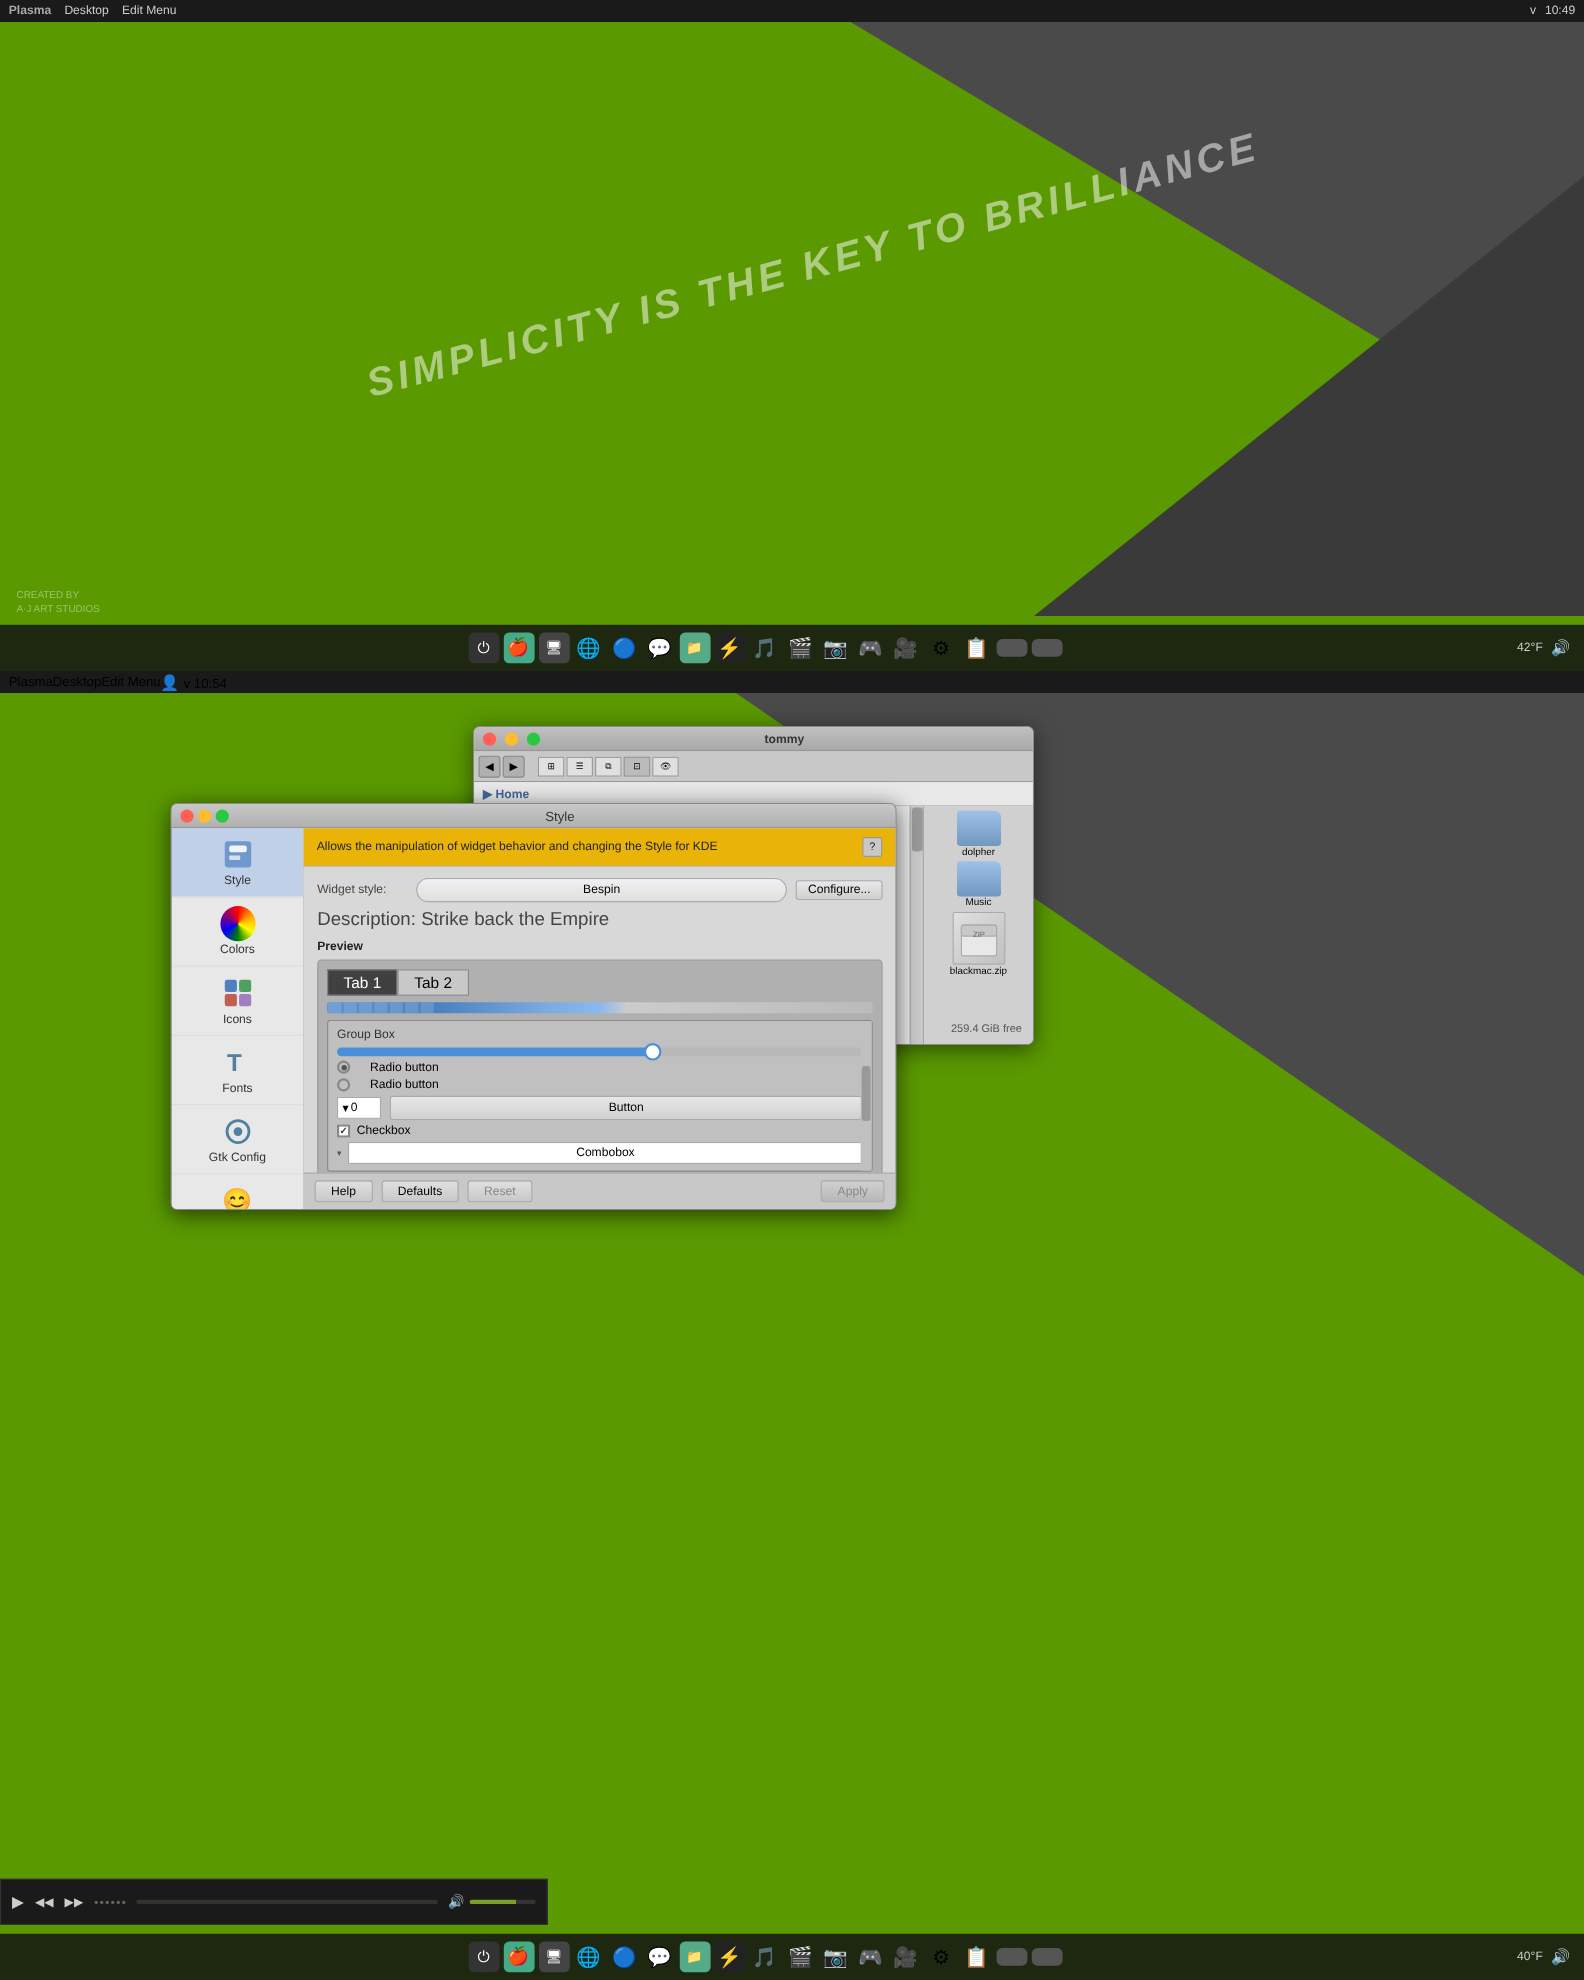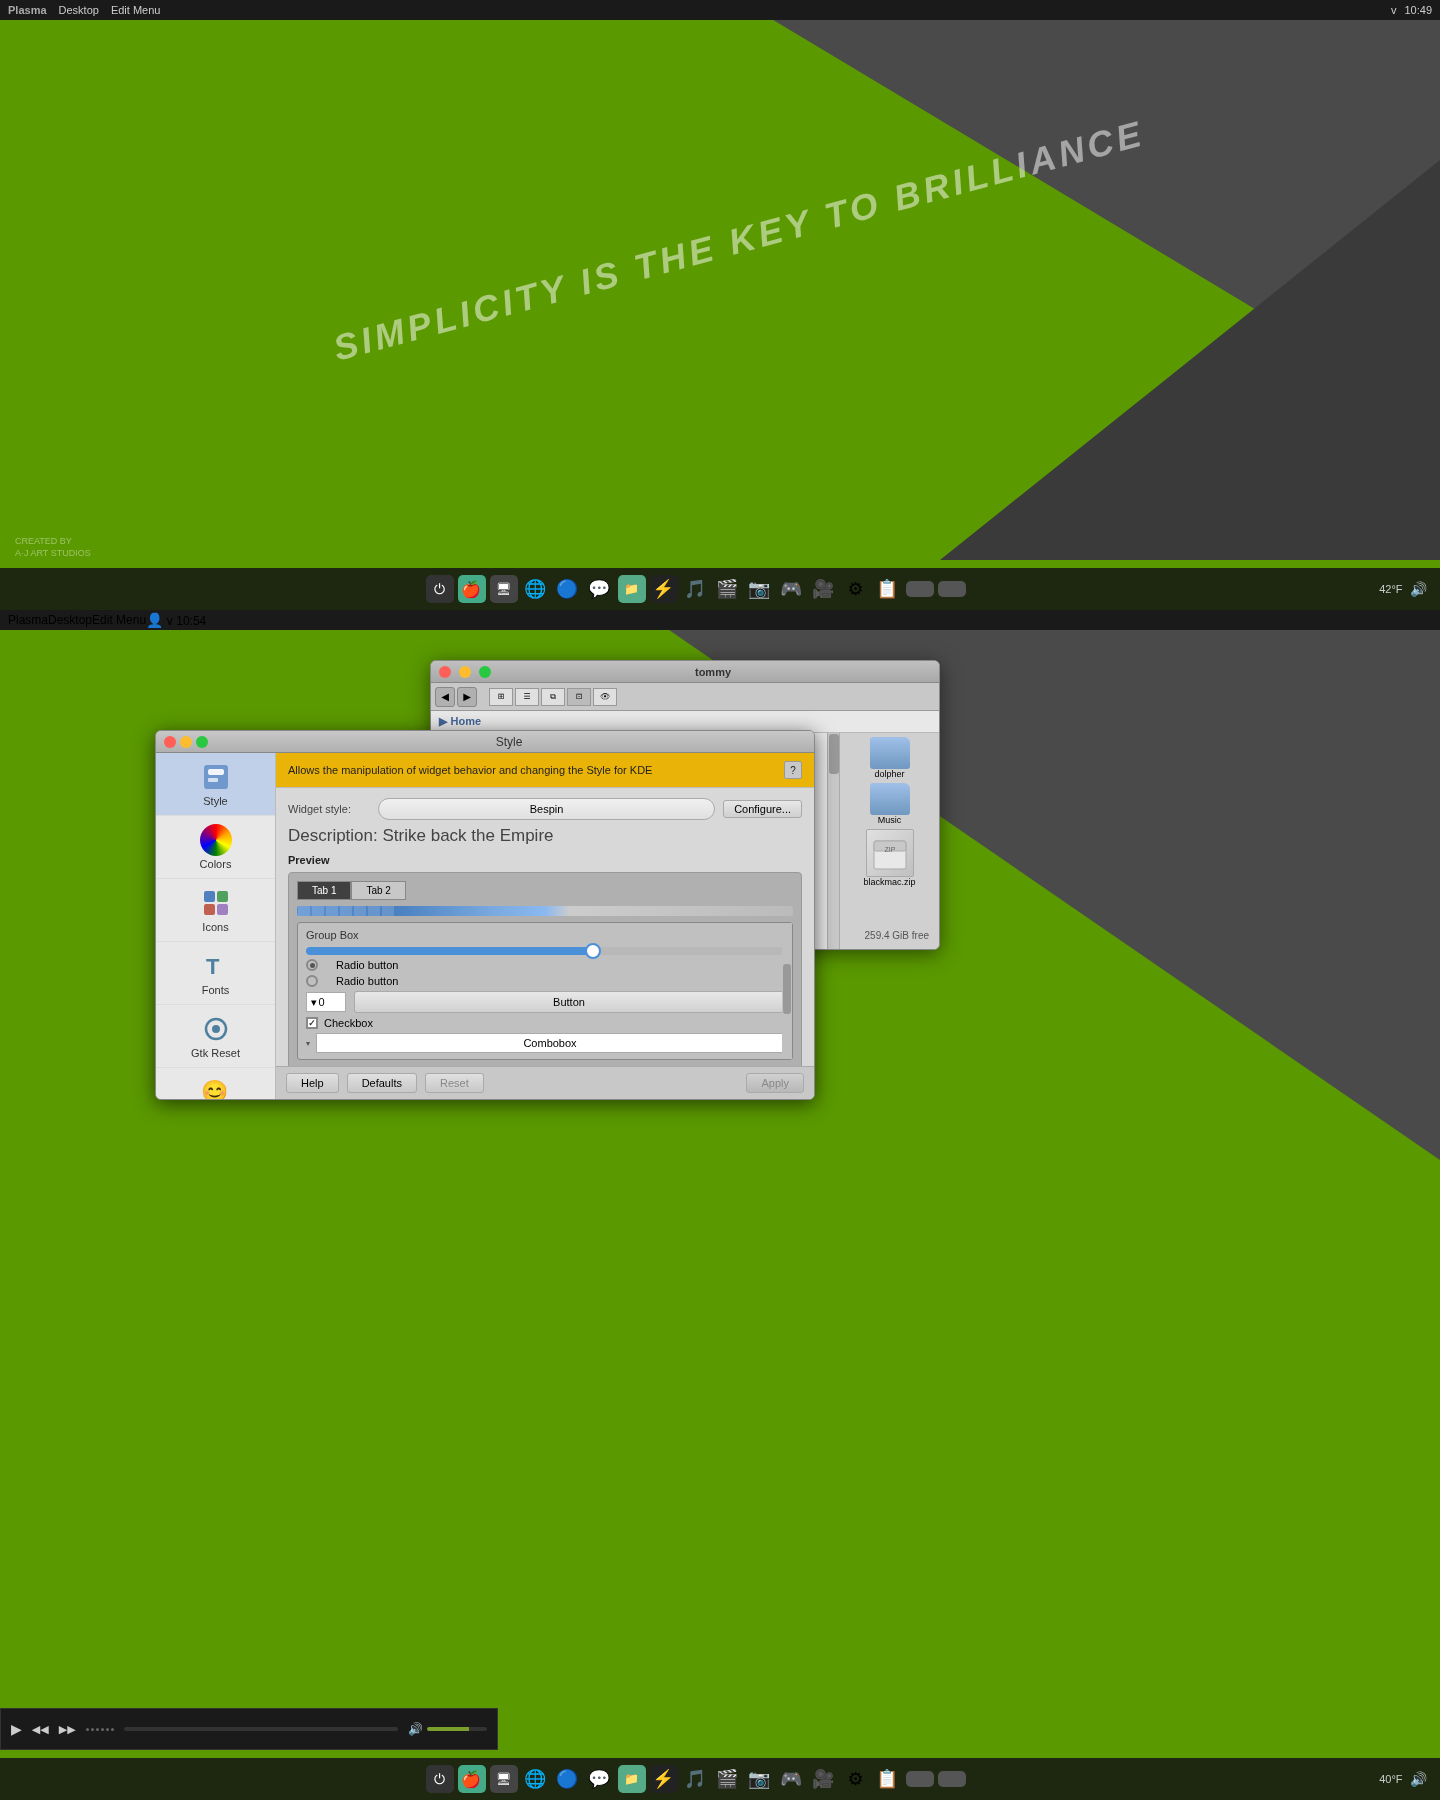--- a/index.html
+++ b/index.html
@@ -594,21 +594,21 @@
       padding: 8px;
     }
 
     .preview-tabs {
       display: flex;
       margin-bottom: 6px;
     }
 
     .preview-tab {
       padding: 3px 14px;
-      font-size: 10px;
+      font-size: 14px;
       border: 1px solid #888;
       background: #c8c8c8;
       cursor: pointer;
     }
 
     .preview-tab.active {
       background: #404040;
       color: white;
     }
 
@@ -1087,21 +1087,21 @@
           </div>
           <span>Fonts</span>
         </div>
         <div class="style-sidebar-item">
           <div class="style-sidebar-icon">
             <svg width="28" height="28" viewBox="0 0 28 28">
               <circle cx="14" cy="14" r="10" fill="none" stroke="#5080a0" stroke-width="2.5"></circle>
               <circle cx="14" cy="14" r="4" fill="#5080a0"></circle>
             </svg>
           </div>
-          <span>Gtk Reset</span>
+          <span>Gtk Config</span>
         </div>
         <div class="style-sidebar-item">
           <div class="style-sidebar-icon">
             <span style="font-size:22px;">😊</span>
           </div>
 
         </div>
       </div>
 
       <div class="style-main">

